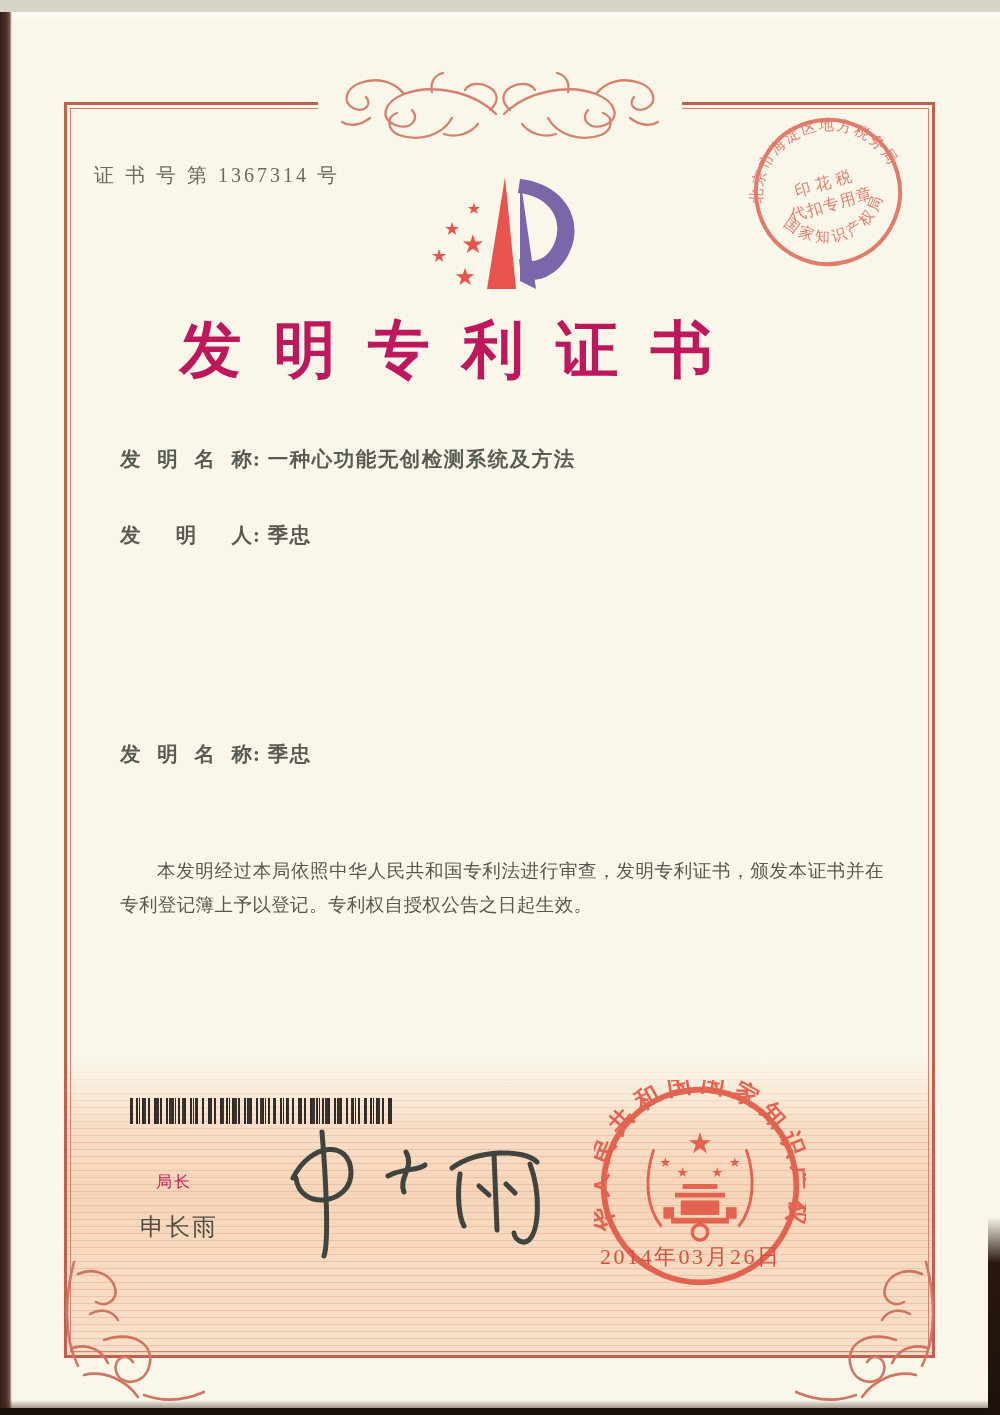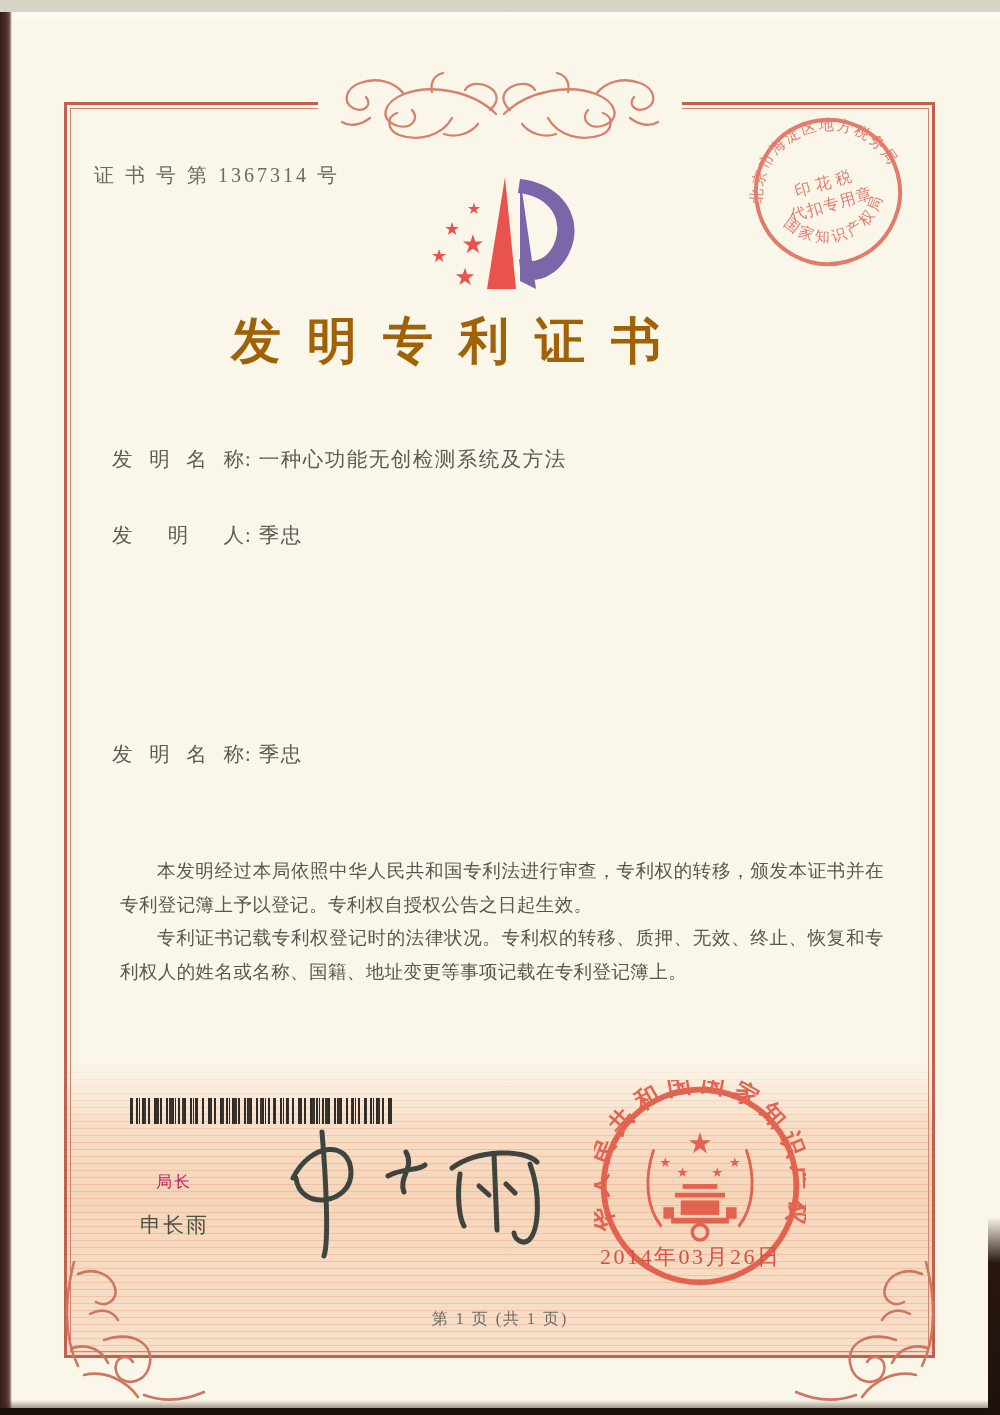--- a/index.html
+++ b/index.html
@@ -33,38 +33,38 @@
   
   .orn{position:absolute;pointer-events:none;}
   .orn-top{left:300px;top:50px;width:400px;height:96px;}
   .orn-bl{left:44px;top:1232px;width:164px;height:166px;}
   .orn-br{left:792px;top:1232px;width:164px;height:166px;transform:scaleX(-1);}
   
   .cert-no{position:absolute;left:94px;top:150px;font-size:20px;color:#6a6b62;letter-spacing:3px;}
   .logo{position:absolute;left:408px;top:155px;width:185px;height:142px;}
   .tax-stamp{position:absolute;left:746px;top:98px;width:164px;height:164px;transform:rotate(-16deg);opacity:.92;}
   .title{position:absolute;left:0;top:296px;width:892px;text-align:center;
-    font-size:50px;font-weight:600;color:#a16207;letter-spacing:.52em;text-indent:.52em;}
-  
-  .field-row{position:absolute;left:112px;font-size:20.5px;color:#585c54;white-space:nowrap;}
+    font-size:62px;font-weight:600;color:#be185d;letter-spacing:.52em;text-indent:.52em;}
+  
+  .field-row{position:absolute;left:120px;font-size:20.5px;color:#585c54;white-space:nowrap;font-weight:bold;}
   .f-label{display:inline-block;width:132px;text-align:justify;text-align-last:justify;vertical-align:bottom;}
   .f-colon{margin:0 8px 0 1px;}
   .f-value{letter-spacing:1.5px;}
   
   .body-text{position:absolute;left:120px;top:843px;width:764px;color:#55584e;}
   .body-text p{margin:0;font-size:18.5px;line-height:33.5px;text-align:justify;text-indent:2em;letter-spacing:.4px;}
   
   .barcode{position:absolute;left:130px;top:1086px;width:262px;height:26px;
     background:
       repeating-linear-gradient(90deg,#2e2b28 0 2px,transparent 2px 6px),
       repeating-linear-gradient(90deg,#2e2b28 0 1px,transparent 1px 9px),
       repeating-linear-gradient(90deg,rgba(46,43,40,.95) 0 3px,transparent 3px 13px);}
   
   .sign-role{position:absolute;left:156px;top:1160px;font-size:16px;color:#be185d;letter-spacing:2px;}
-  .sign-name{position:absolute;left:140px;top:1199px;font-size:21px;color:#4d4e46;letter-spacing:2px;text-align:center;}
+  .sign-name{position:absolute;left:140px;top:1199px;font-size:24px;color:#4d4e46;letter-spacing:2px;text-align:center;}
   .sign-svg{position:absolute;left:238px;top:1112px;width:305px;height:140px;}
   
   .seal{position:absolute;left:594px;top:1068px;width:212px;height:212px;}
   .seal-date{position:absolute;left:600px;top:1230px;font-size:22px;color:#d5503e;letter-spacing:2.5px;white-space:nowrap;}
   
   .footer{position:absolute;left:0;top:1297px;width:1000px;text-align:center;
     font-size:16px;color:#6e695f;letter-spacing:2px;}
   svg text{font-family:"Liberation Serif","DejaVu Serif",serif;}
 </style>
 </head>
@@ -153,22 +153,21 @@
     <span class="f-label">发明名称</span><span class="f-colon">:</span><span class="f-value">一种心功能无创检测系统及方法</span>
   </div>
   <div class="field-row" style="top:509px">
     <span class="f-label">发明人</span><span class="f-colon">:</span><span class="f-value">季忠</span>
   </div>
   <div class="field-row" style="top:728px">
     <span class="f-label">发明名称</span><span class="f-colon">:</span><span class="f-value">季忠</span>
   </div>
 
   <div class="body-text">
-    <p>本发明经过本局依照中华人民共和国专利法进行审查，专利权的转移，颁发本证书并在专利登记簿上予以登记。专利权自授权公告之日起生效。</p>
-    <p>专利证书记载专利权登记时的法律状况。专利权的转移、质押、无效、终止、恢复和专利权人的姓名或名称、国籍、地址变更等事项记载在专利登记簿上。</p>
+    <p>本发明经过本局依照中华人民共和国专利法进行审查，发明专利证书，颁发本证书并在专利登记簿上予以登记。专利权自授权公告之日起生效。</p>
   </div>
 
   <div class="barcode"></div>
 
   <div class="sign-role">局长</div>
   <div class="sign-name">申长雨</div>
   <svg class="sign-svg" viewBox="0 0 305 140">
     <g stroke="#3f443f" stroke-width="5" fill="none" stroke-linecap="round" stroke-linejoin="round">
       <path d="M55,54 C73,18 112,16 113,48 C114,80 62,88 58,54"></path>
       <path d="M84,8 C88,55 91,118 86,132"></path>
@@ -205,21 +204,20 @@
         <rect x="137" y="132" width="11" height="12"></rect>
         <rect x="80" y="143" width="60" height="6"></rect>
         <circle cx="110" cy="158" r="8" fill="none" stroke="#e05a47" stroke-width="3.5"></circle>
         <path d="M62,72 C52,102 54,132 70,152" fill="none" stroke="#e05a47" stroke-width="3"></path>
         <path d="M158,72 C168,102 166,132 150,152" fill="none" stroke="#e05a47" stroke-width="3"></path>
       </g>
     </g>
   </svg>
   <div class="seal-date">2014年03月26日</div>
 
-  <div class="footer">第 1 页 (共 1 页)</div>
 
   <div class="edge-top"></div>
   <div class="edge-left"></div>
   <div class="edge-bottom-shadow"></div>
   <div class="edge-bottom"></div>
   <div class="edge-right"></div>
 
 </div>
 
 </body></html>

